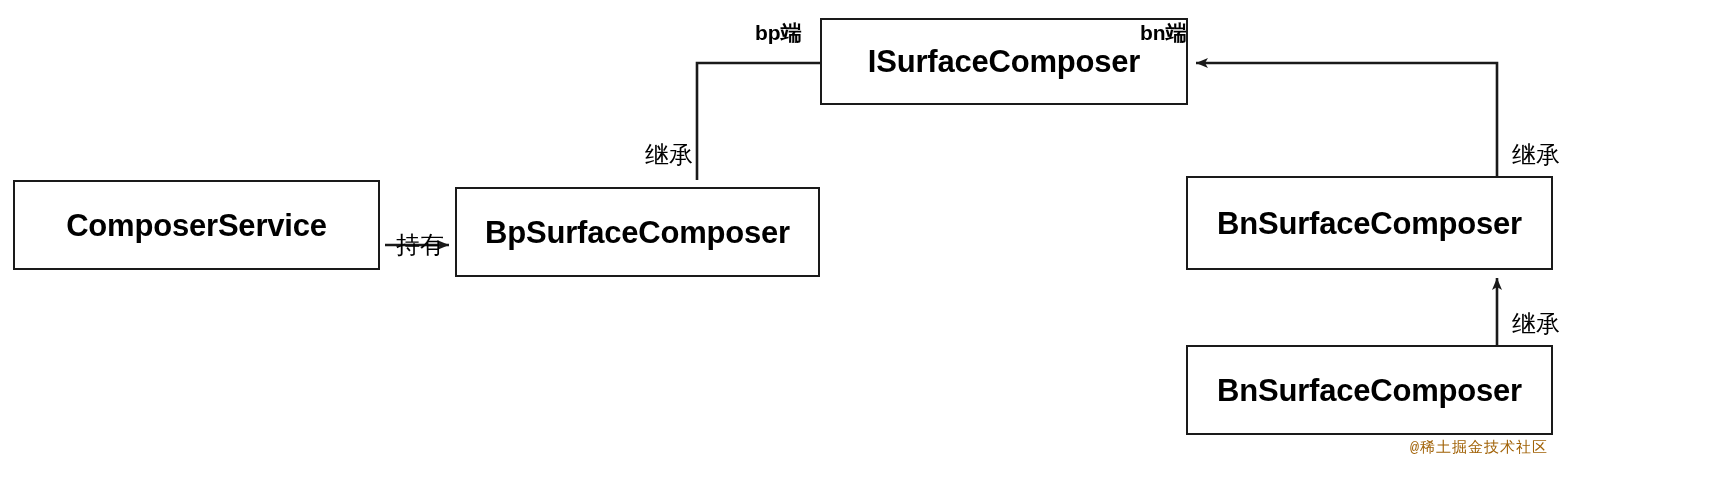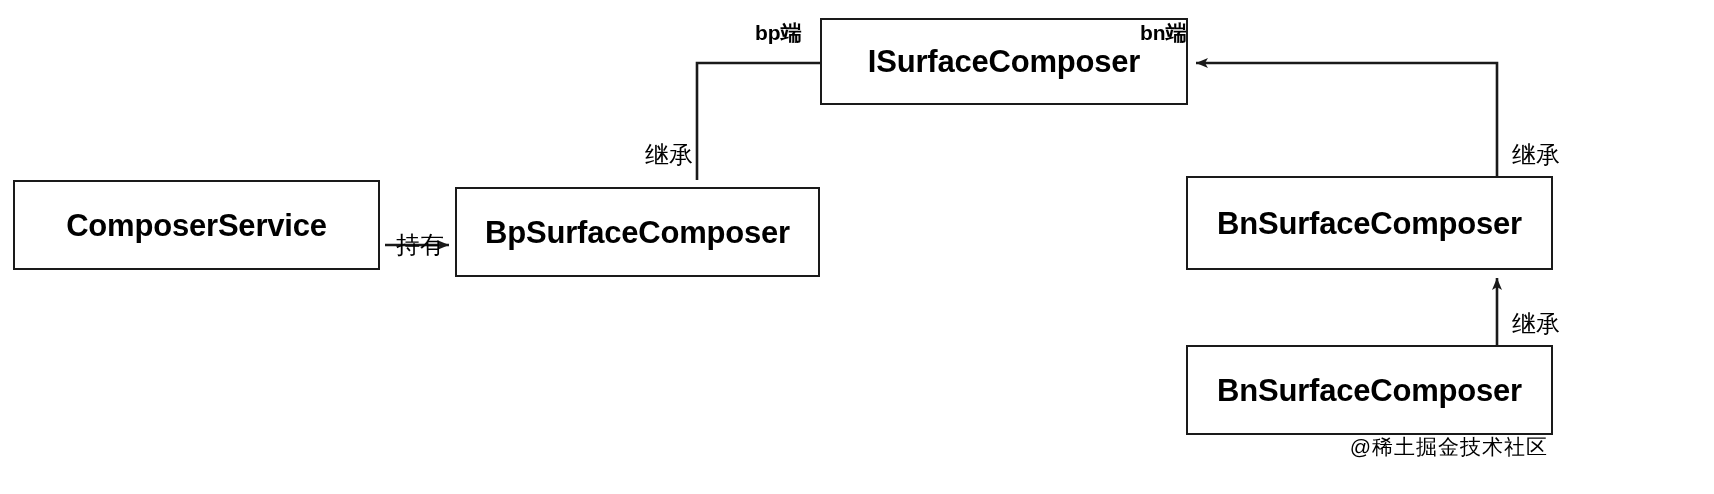--- a/index.html
+++ b/index.html
@@ -52,25 +52,26 @@
     white-space: nowrap;
     line-height: 1;
     z-index: 4;
   }
   .edge-label.bold {
     font-weight: bold;
     font-size: 21px;
   }
   .watermark {
     position: absolute;
-    font-size: 21px;
-    color: #000000;
+    font-size: 15px;
+    color: #a16207;
     white-space: nowrap;
     z-index: 5;
     letter-spacing: 1px;
+    font-family: Liberation Mono, monospace;
   }
 </style>
 </head>
 <body>
 
 <div id="canvas">
 
   <svg class="edge-svg" viewBox="0 0 1714 494" preserveAspectRatio="none">
     <defs>
       <marker id="arrowRight" markerWidth="13" markerHeight="13" refX="12" refY="5" orient="auto" markerUnits="userSpaceOnUse">

